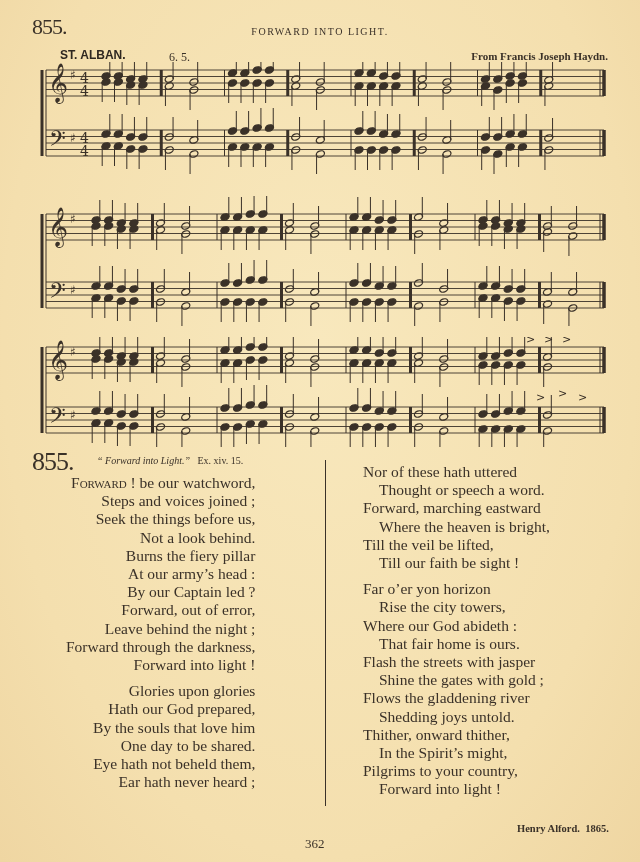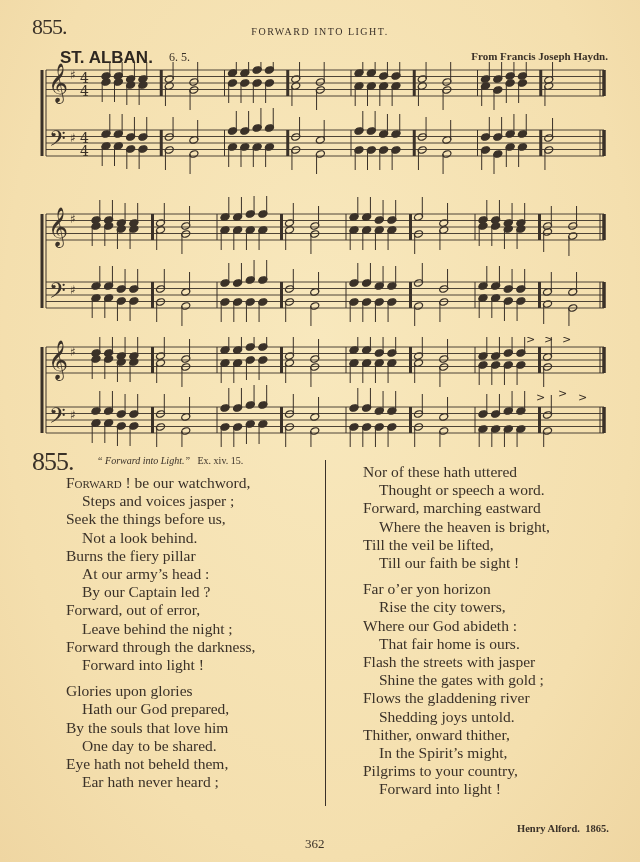--- a/index.html
+++ b/index.html
@@ -7,36 +7,36 @@
     width: 640px; height: 862px; overflow: hidden;
     background: #f6e3b4;
     background-image: radial-gradient(ellipse at 50% 40%, #f8e8bd 0%, #f4dfae 70%, #efd6a2 100%);
     color: #3a3128;
     font-family: "Liberation Serif", "DejaVu Serif", serif;
     position: relative;
   }
   .abs { position: absolute; }
   .hymn-num-top { left: 32px; top: 14px; font-size: 22px; color: #3a3128; letter-spacing: -1px; }
   .title { left: 0; width: 640px; top: 26px; text-align: center; font-size: 10px; letter-spacing: 1.5px; color: #3b3129; }
-  .tune { left: 60px; top: 48px; font-family: "Liberation Sans", "DejaVu Sans", sans-serif; font-weight: bold; font-size: 17px; color: #2e2720; }
+  .tune { left: 60px; top: 48px; font-family: "Liberation Sans", "DejaVu Sans", sans-serif; font-weight: bold; font-size: 12px; color: #2e2720; }
   .meter { left: 169px; top: 50px; font-size: 12px; }
   .composer { right: 32px; top: 50px; font-size: 11px; font-weight: bold; color: #3a3128; margin-left: 32px; }
 
   .system { position: absolute; left: 36px; width: 580px; }
   .system svg { display: block; }
 
   .lyric-hdr-num { left: 32px; top: 447px; font-size: 26px; letter-spacing: -1px; }
   .lyric-hdr-ref { left: 97px; top: 455px; font-size: 10px; }
   .lyric-hdr-ref .it { font-style: italic; }
   .col { position: absolute; font-size: 15.5px; line-height: 18.2px; color: #3a3128; }
   .col .ln { white-space: nowrap; }
   .col .ind { padding-left: 16px; }
   .col .gap { height: 8px; }
   .sc { font-variant: small-caps; }
-  .col-left { left: 66px; top: 474px; }
+  .col-left { left: 66px; top: 474px; text-align: right; }
   .col-right { left: 363px; top: 463px; }
   .divider { left: 325px; top: 460px; width: 1px; height: 346px; background: #3a3128; }
   .page-num { left: 305px; top: 836px; font-size: 13px; }
   .author { left: 517px; top: 823px; font-size: 10.5px; font-weight: bold; }
 </style>
 </head>
 <body>
 
 <div class="abs hymn-num-top">855.</div>
 <div class="abs title">FORWARD INTO LIGHT.</div>
@@ -730,21 +730,21 @@
   </div>
 
 <div class="abs lyric-hdr-num">855.</div>
 <div class="abs lyric-hdr-ref">
   <span class="it">“ Forward into Light.”</span>
   &nbsp;&nbsp;<span>Ex. xiv. 15.</span>
 </div>
 
 <div class="col col-left" id="col-left">
     <div class="ln"><span class="sc">Forward</span> ! be our watchword,</div>
-    <div class="ln ind">Steps and voices jasper ;</div>
+    <div class="ln ind">Steps and voices joined ;</div>
     <div class="ln">Seek the things before us,</div>
     <div class="ln ind">Not a look behind.</div>
     <div class="ln">Burns the fiery pillar</div>
     <div class="ln ind">At our army’s head :</div>
     <div class="ln ind">By our Captain led ?</div>
     <div class="ln">Forward, out of error,</div>
     <div class="ln ind">Leave behind the night ;</div>
     <div class="ln">Forward through the darkness,</div>
     <div class="ln ind">Forward into light !</div>
     <div class="gap"></div>

